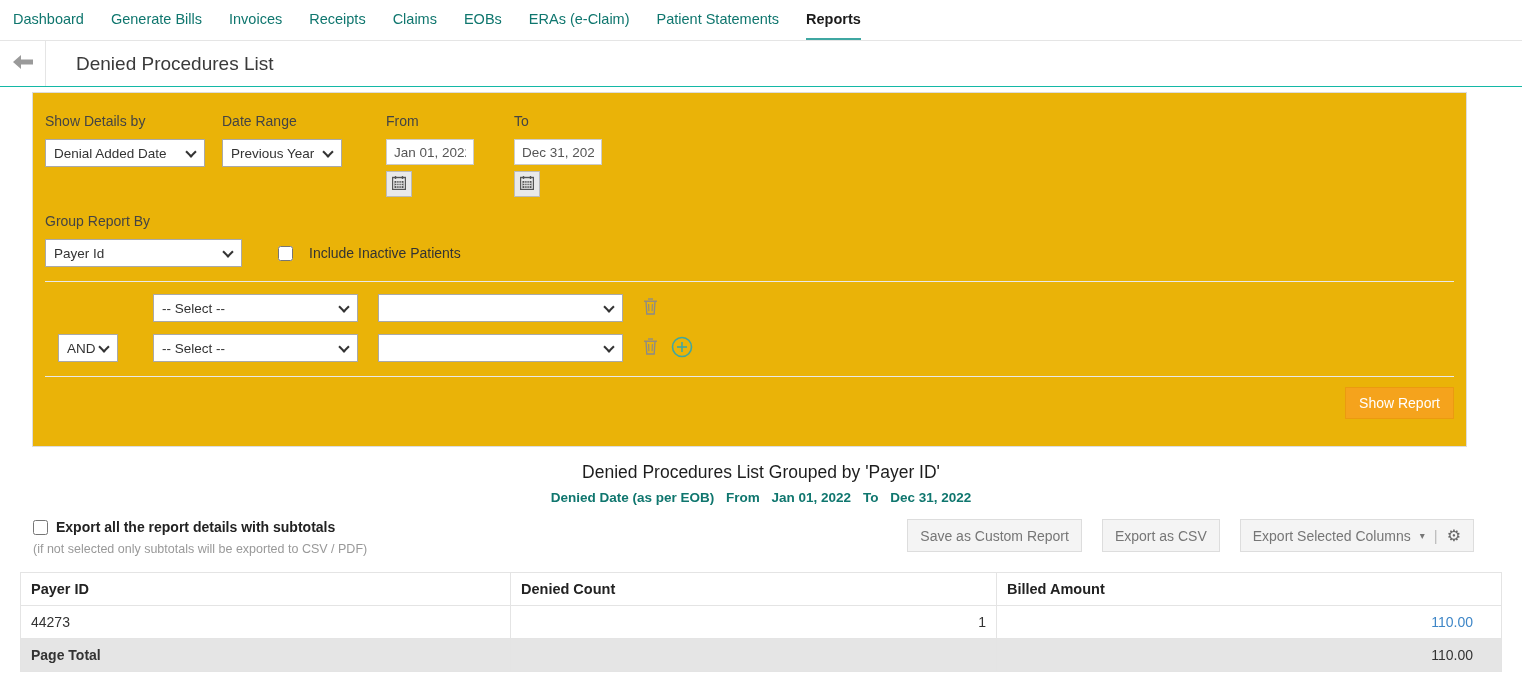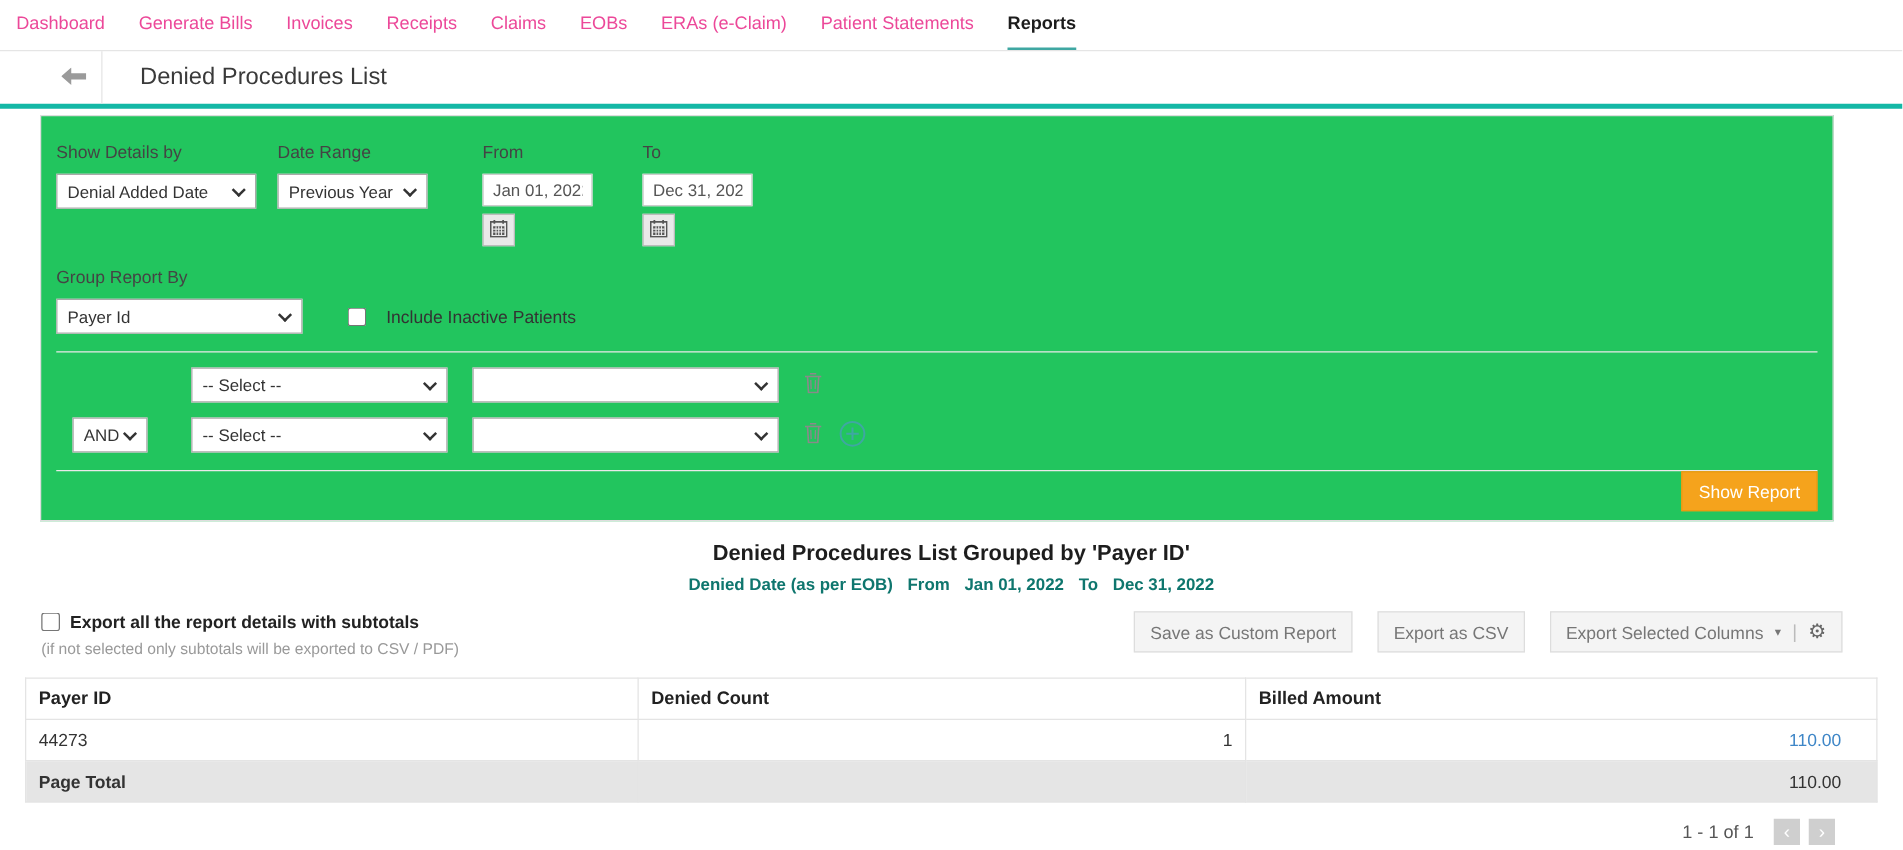--- a/index.html
+++ b/index.html
@@ -3,28 +3,28 @@
 <meta charset="utf-8">
 <style>
   * { box-sizing: border-box; }
   html,body { margin:0; padding:0; }
   body {
     width:1522px; min-height:680px; background:#fff;
     font-family:"Liberation Sans", sans-serif; color:#333; font-size:14px;
   }
   
   .topnav { display:flex; gap:27px; padding:11px 0 0 13px; border-bottom:1px solid #e5e5e5; height:41px; }
-  .topnav .nav-item { font-size:14.5px; color:#ec4899; padding-bottom:8px; cursor:pointer; white-space:nowrap; }
+  .topnav .nav-item { font-size:14.5px; color:#0f766e; padding-bottom:8px; cursor:pointer; white-space:nowrap; }
   .topnav .nav-item.active { color:#1c1c1c; font-weight:bold; border-bottom:2px solid #3fa7a2; }
   
-  .page-header { display:flex; align-items:stretch; height:46px; border-bottom:4px solid #14b8a6;padding-left:36px; }
+  .page-header { display:flex; align-items:stretch; height:46px; border-bottom:1px solid #14b8a6; }
   .back-box { width:46px; display:flex; align-items:center; justify-content:center; border-right:1px solid #e5e5e5; cursor:pointer; }
   .page-title { align-self:center; margin-left:30px; font-size:19px; color:#3a3a3a; }
   
-  .filter-panel { margin:5px 55px 0 32px; border:1px solid #ddd; padding:12px 12px 2px 12px; background:#22c55e; }
+  .filter-panel { margin:5px 55px 0 32px; border:1px solid #ddd; padding:12px 12px 22px 12px; background:#eab308; }
   .flabel { display:block; font-size:14px; color:#444; margin:8px 0 10px; }
   .row1 { display:flex; align-items:flex-start; }
   .fcol1 { width:160px; margin-right:17px; }
   .fcol2 { width:120px; margin-right:44px; }
   .fcol3 { width:88px;  margin-right:40px; }
   .fcol4 { width:88px; }
   .selwrap { position:relative; display:inline-block; width:100%; }
   .selwrap::after { content:""; position:absolute; right:10px; top:9px; width:6px; height:6px;
     border-right:2px solid #333; border-bottom:2px solid #333; transform:rotate(45deg); pointer-events:none; }
   select.sel { appearance:none; -webkit-appearance:none; -moz-appearance:none; width:100%; height:28px;
@@ -39,26 +39,26 @@
   .chk-label { display:flex; align-items:center; margin-left:36px; font-size:14px; color:#333; gap:16px; }
   input[type=checkbox] { width:15px; height:15px; margin:0; }
   .sep { border:none; border-top:1px solid #e9e9e9; margin:14px 0 0 0; }
   .cond-row { display:flex; align-items:center; margin-top:12px; }
   .cond-spacer { width:108px; }
   .logic-wrap { width:60px; margin-left:13px; margin-right:35px; }
   .fieldsel { width:205px; margin-right:20px; }
   .valsel { width:245px; margin-right:20px; }
   .icon-btn { background:none; border:none; padding:0; cursor:pointer; display:flex; align-items:center; }
   .add-btn { margin-left:13px; }
-  .show-report-row { text-align:right; margin:0 0 5px; }
+  .show-report-row { text-align:right; margin:10px 0 5px; }
   .show-report { background:#f5a31c; border:1px solid #eb9a10; color:#fff; font-size:14px; padding:7px 13px;
     cursor:pointer; font-family:"Liberation Sans", sans-serif; }
   
   .report-head { text-align:center; margin-top:15px; }
-  .report-title { font-size:17.5px; font-weight:bold; color:#1d1d1d; margin:0; }
+  .report-title { font-size:17.5px; font-weight:normal; color:#1d1d1d; margin:0; }
   .report-sub { font-size:13.5px; font-weight:bold; color:#0f766e; margin-top:7px; }
   .report-sub span { margin:0 4px; }
   
   .export-row { display:flex; justify-content:space-between; align-items:flex-start; margin:14px 48px 16px 33px; }
   .export-left .chkline { display:flex; align-items:center; gap:8px; font-weight:bold; font-size:14px; color:#222; }
   .export-note { color:#999; font-size:12.5px; margin-top:7px; }
   .export-right { display:flex; gap:20px; }
   .gray-btn { background:#f4f4f4; border:1px solid #ddd; color:#767676; font-size:14px; padding:7px 12px;
     cursor:pointer; display:flex; align-items:center; font-family:"Liberation Sans", sans-serif; }
   .caret { font-size:10px; margin-left:9px; color:#767676; }

